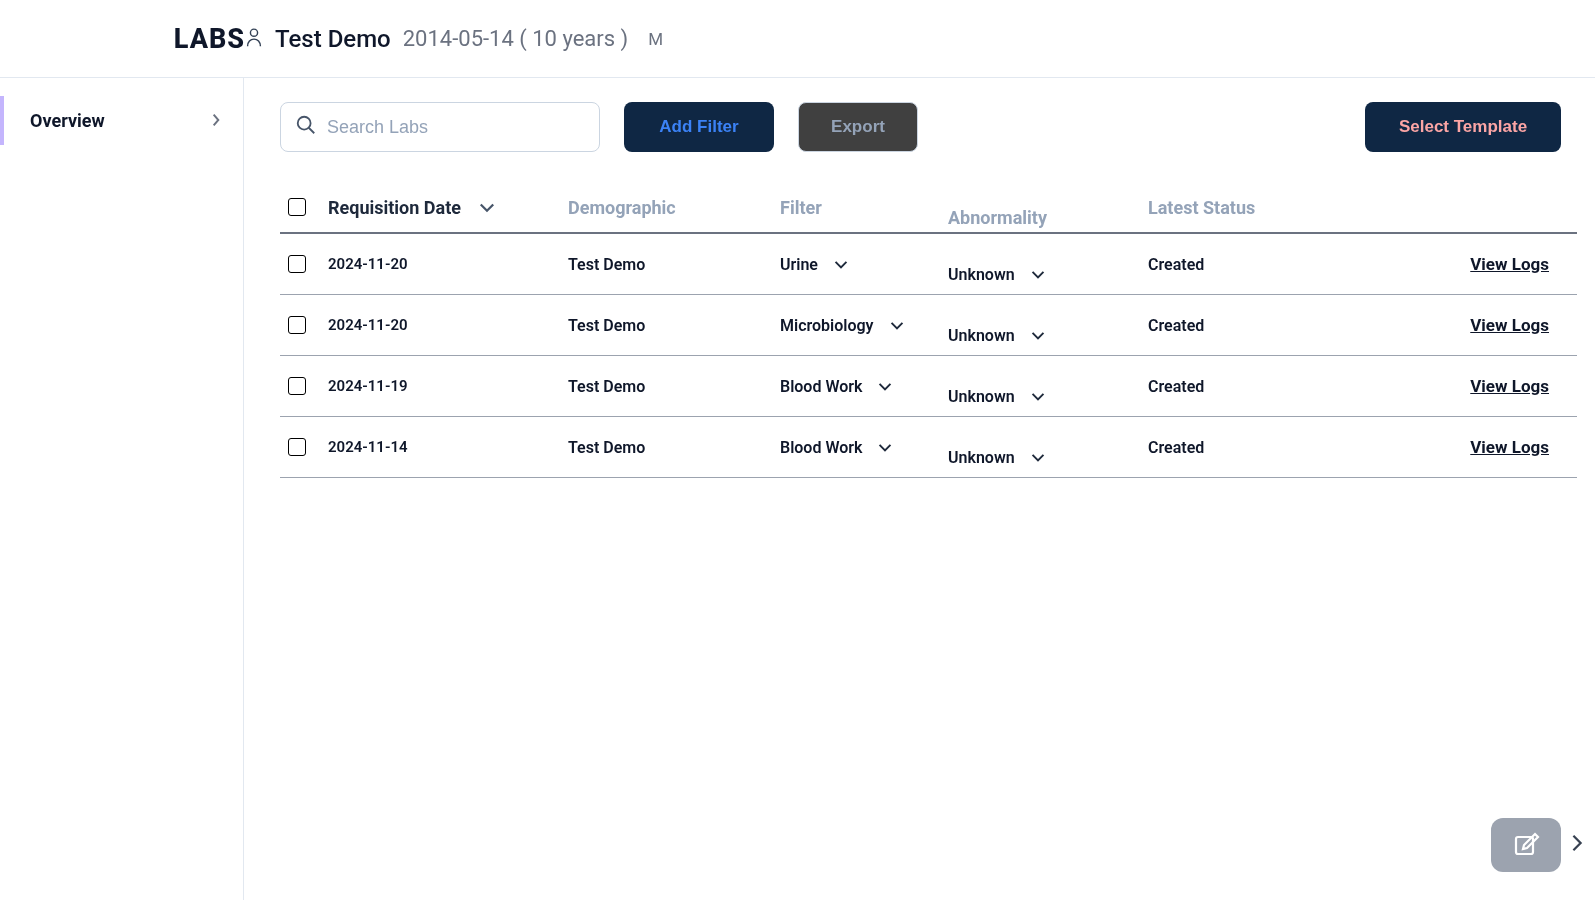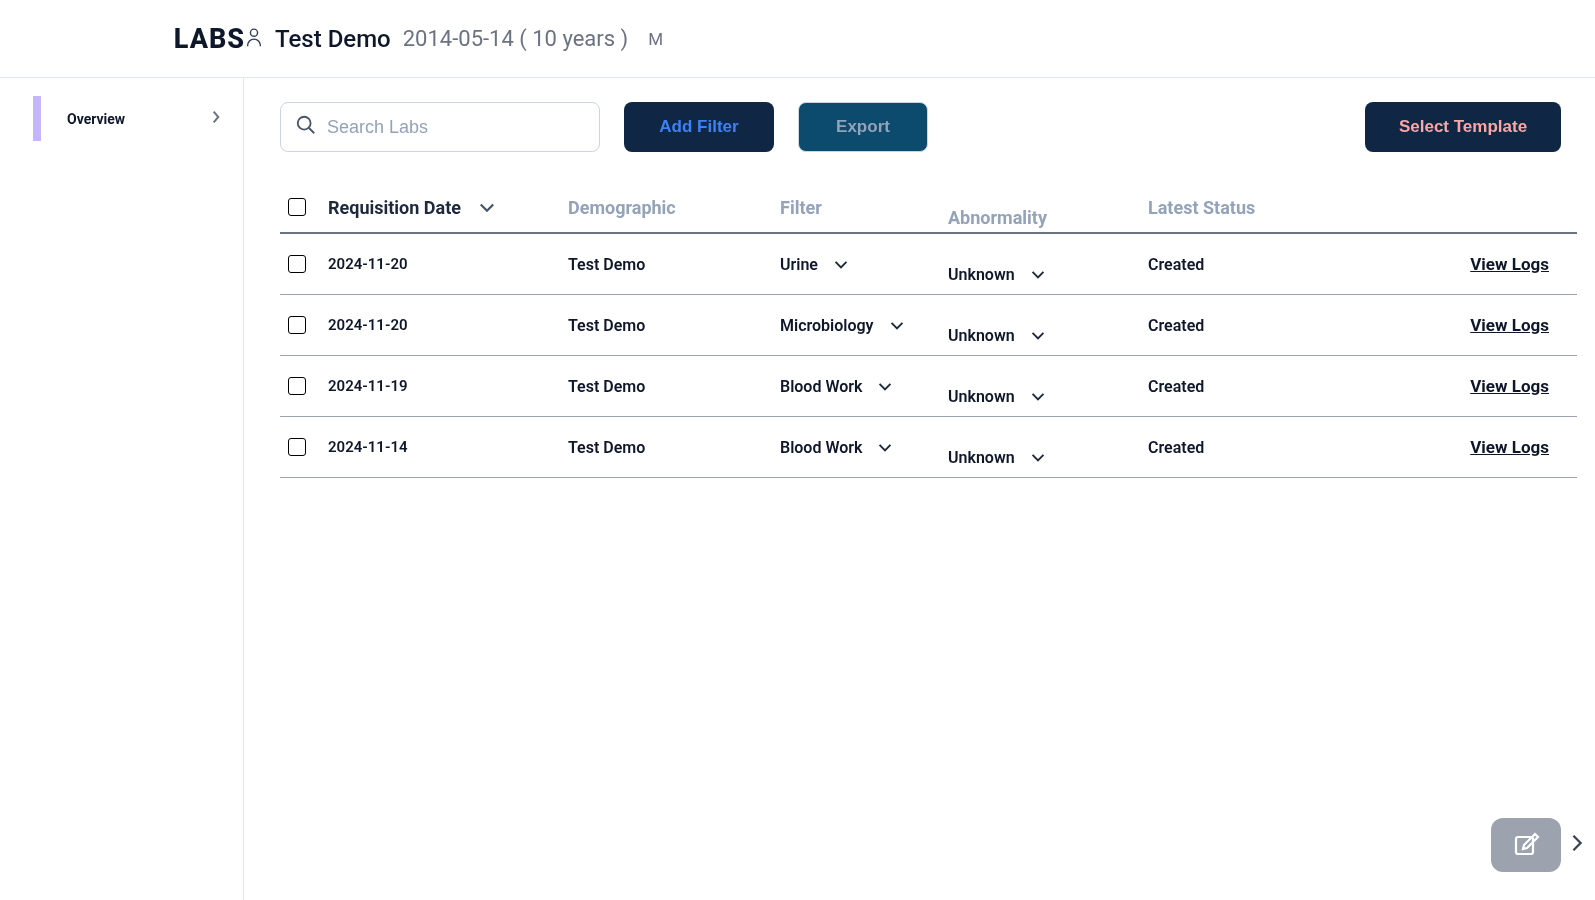--- a/index.html
+++ b/index.html
@@ -6,31 +6,31 @@
 html, body { font-family: -apple-system, BlinkMacSystemFont, "Segoe UI", Roboto, Helvetica, Arial, sans-serif; color: #1e293b; background: #fff; width:1595px; height:900px; overflow:hidden;}
 .header { display:flex; align-items:center; height:78px; border-bottom:1px solid #e2e8f0; padding:0 20px; }
 .app-title { font-weight:800; font-size:27px; letter-spacing:1px; color:#0f172a; width:225px;text-align:right;}
 .patient-block { display:flex; align-items:center; gap:12px; }
 .patient-icon svg { width:18px; height:20px; stroke:#334155; fill:none; stroke-width:2;}
 .patient-name { font-size:24px; font-weight:500; color:#0f172a;}
 .patient-dob { font-size:22px; color:#6b7280; font-weight:400;}
 .patient-gender { font-size:17px; color:#6b7280; margin-left:8px;}
 .body { display:flex; height:calc(900px - 78px);}
 .sidebar { width:244px; border-right:1px solid #e2e8f0; padding-top:18px;}
-.sidebar-item { display:flex; align-items:center; justify-content:space-between; padding:14px 22px 14px 26px; border-left:8px solid #c4b5fd; font-weight:700; font-size:14px; color:#0f172a; cursor:pointer;margin-left:33px;}
+.sidebar-item { display:flex; align-items:center; justify-content:space-between; padding:14px 22px 14px 26px; border-left:4px solid #c4b5fd; font-weight:700; font-size:18px; color:#0f172a; cursor:pointer;}
 .sidebar-item .chev svg{ width:10px; height:14px; stroke:#6b7280; fill:none; stroke-width:2.5;}
 .main { flex:1; padding:24px 18px 0 36px; position:relative;}
 .toolbar { display:flex; align-items:center; gap:24px;}
 .search-wrap { display:flex; align-items:center; border:1.5px solid #cbd5e1; border-radius:8px; height:50px; width:320px; padding:0 14px;}
 .search-wrap svg{ width:22px; height:22px; stroke:#475569; fill:none; stroke-width:2;}
 .search-wrap input{ border:none; outline:none; font-size:18px; margin-left:10px; flex:1; color:#475569;}
 .search-wrap input::placeholder{ color:#94a3b8;}
 .btn { height:50px; border-radius:8px; font-size:17px; font-weight:700; display:flex; align-items:center; justify-content:center; cursor:pointer; padding:0 32px; border:none;}
 .btn-add { background:#0f2744; color:#3b82f6; width:150px;}
-.btn-export { background:#0c4a6e; color:#94a3b8; border:1.5px solid #cbd5e1; font-weight:600; width:130px;}
+.btn-export { background:#404040; color:#94a3b8; border:1.5px solid #cbd5e1; font-weight:600; width:120px;}
 .spacer { flex:1;}
 .btn-template { background:#0f2744; color:#fca5a5; width:196px; margin-right:16px;}
 .table { margin-top:30px;}
 .thead, .trow { display:flex; align-items:center; border-bottom:1px solid #9ca3af; }
 .thead { height:52px; border-bottom:2px solid #6b7280;}
 .trow { height:61px; border-bottom:1px solid #9ca3af;}
 .col { display:flex; align-items:center;}
 .col-chk { width:48px; padding-left:8px;}
 .col-date { width:240px;}
 .col-demo { width:212px;}

